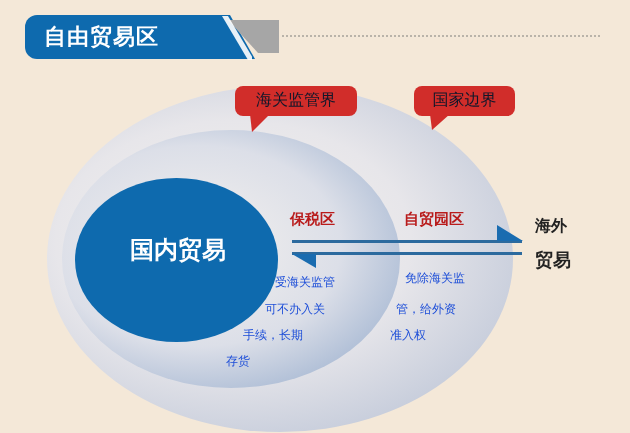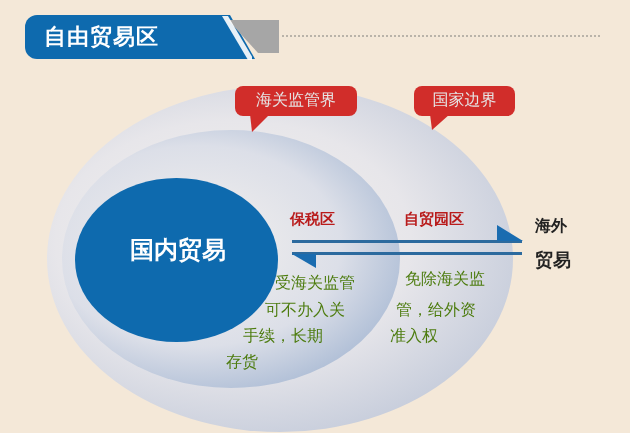--- a/index.html
+++ b/index.html
@@ -7,28 +7,28 @@
   .title-bar{position:absolute;left:25px;top:15px;width:230px;height:44px;background:#0e6aae;border-radius:12px 0 0 12px;clip-path:polygon(0 0,205px 0,230px 44px,0 44px);}
   .title-edge{position:absolute;left:222px;top:16px;width:30px;height:44px;background:#fff;clip-path:polygon(0 0,6px 0,32px 44px,26px 44px);opacity:.9;}
   .title-text{position:absolute;left:44px;top:22px;color:#fff;font-size:22px;font-weight:bold;letter-spacing:1px;font-family:Liberation Mono, monospace;}
   .grey-tab{position:absolute;left:228px;top:20px;width:51px;height:33px;background:#a6a6a6;clip-path:polygon(0 0,51px 0,51px 33px,30px 33px);}
   .dots{position:absolute;left:282px;top:35px;width:318px;border-top:2px dotted #b9b3a9;}
   .ell{position:absolute;border-radius:50%;}
   .outer{left:47px;top:86px;width:466px;height:346px;background:radial-gradient(ellipse at 40% 45%,#f6f2ec 0%,#e7e6ea 45%,#c8cedc 75%,#9fb0cb 100%);}
   .middle{left:62px;top:130px;width:338px;height:258px;background:radial-gradient(ellipse at 40% 45%,#f4f1ee 0%,#dcdfe8 50%,#a9bad4 80%,#7d97c0 100%);}
   .inner{left:75px;top:178px;width:203px;height:164px;background:#0e6aae;}
   .inner-text{position:absolute;left:130px;top:234px;color:#fff;font-size:24px;font-weight:bold;}
-  .bubble{position:absolute;background:#d12d2a;color:#e5e5e5;font-size:16px;border-radius:8px;padding:4px 8px;}
+  .bubble{position:absolute;background:#d12d2a;color:#0f172a;font-size:16px;border-radius:8px;padding:4px 8px;}
   .b1{left:235px;top:86px;width:106px;height:22px;text-align:center;}
   .b2{left:414px;top:86px;width:85px;height:22px;text-align:center;}
   .tail{position:absolute;background:#d12d2a;}
   .t1{left:250px;top:114px;width:20px;height:18px;clip-path:polygon(0 0,20px 0,2px 18px);}
   .t2{left:430px;top:114px;width:20px;height:16px;clip-path:polygon(0 0,20px 0,2px 16px);}
   .lbl{position:absolute;color:#b91c1c;font-size:15px;font-weight:bold;}
-  .desc{position:absolute;color:#4d7c0f;font-size:16px;line-height:25px;}
+  .desc{position:absolute;color:#1d4ed8;font-size:12px;line-height:25px;}
   .line{position:absolute;height:3px;background:#2c6a9e;}
   .arrow{position:absolute;background:#1a6cb0;}
 </style>
 </head>
 <body>
 
 <div class="title-bar"></div>
 <div class="grey-tab"></div>
 <div class="title-edge"></div>
 <div class="title-text">自由贸易区</div>

